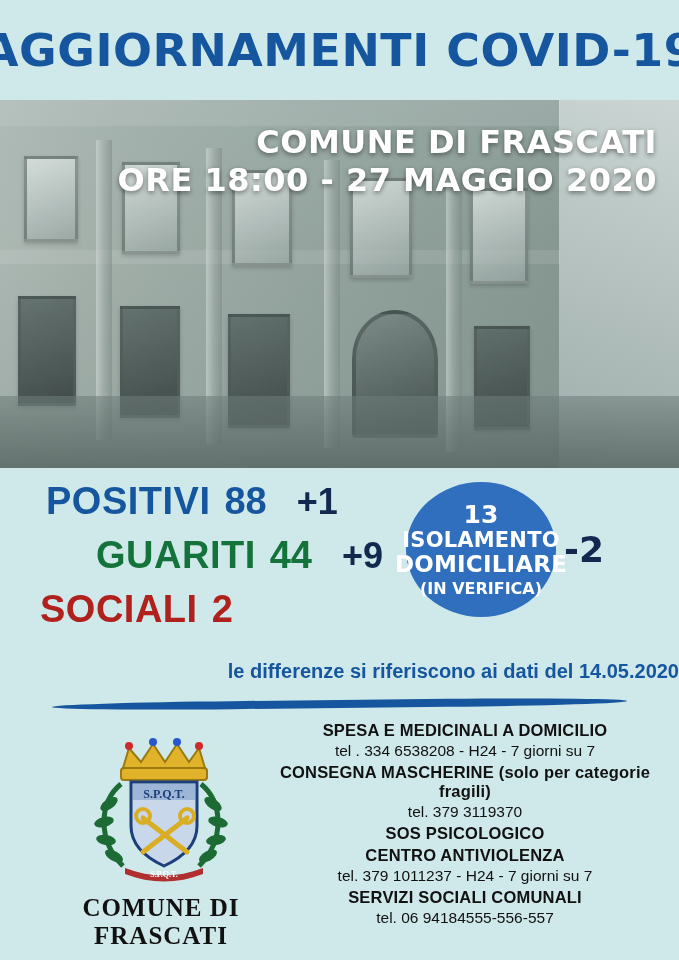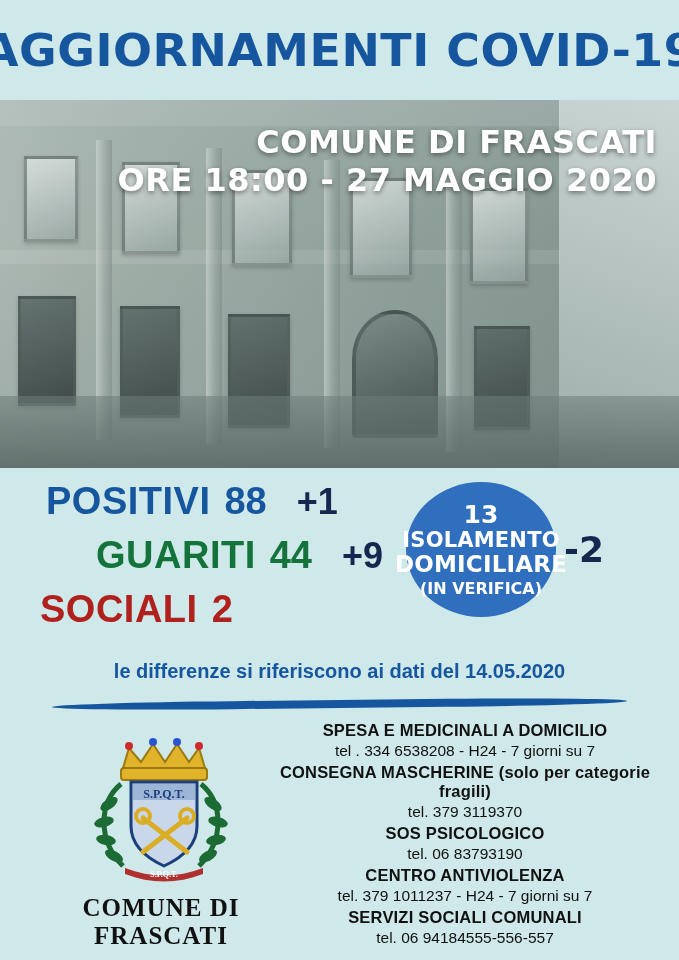--- a/index.html
+++ b/index.html
@@ -171,21 +171,21 @@
     font-size: 36px;
     color: #12284f;
     margin-left: 8px;
   }
 
   
   .note {
     position: absolute;
     top: 660px;
     width: 679px;
-    text-align: center;
+    text-align: right;
     font-family: "Liberation Sans", sans-serif;
     font-weight: bold;
     font-size: 20px;
     color: #15569e;
   }
 
   
   .divider {
     position: absolute;
     top: 700px;
@@ -368,21 +368,20 @@
     </div>
 
     <div class="services">
       <div class="svc-title">SPESA E MEDICINALI A DOMICILIO</div>
       <div class="svc-tel">tel . 334 6538208 - H24 - 7 giorni su 7</div>
 
       <div class="svc-title">CONSEGNA MASCHERINE (solo per categorie fragili)</div>
       <div class="svc-tel">tel. 379 3119370</div>
 
       <div class="svc-title">SOS PSICOLOGICO</div>
-      <div class="svc-tel">tel. 06 83793190</div>
 
       <div class="svc-title">CENTRO ANTIVIOLENZA</div>
       <div class="svc-tel">tel. 379 1011237 - H24 - 7 giorni su 7</div>
 
       <div class="svc-title">SERVIZI SOCIALI COMUNALI</div>
       <div class="svc-tel">tel. 06 94184555-556-557</div>
     </div>
   </div>
 
 </div>

